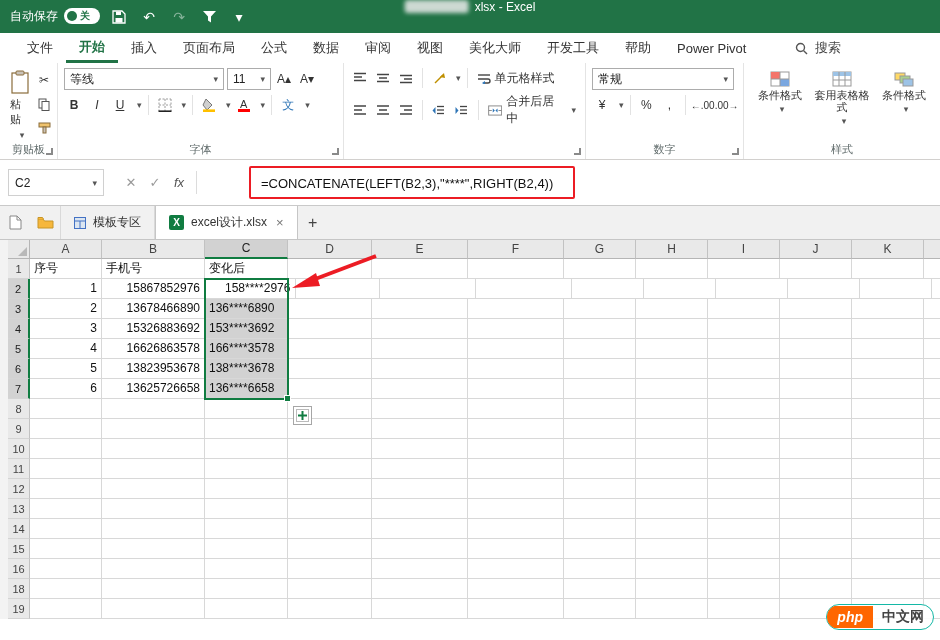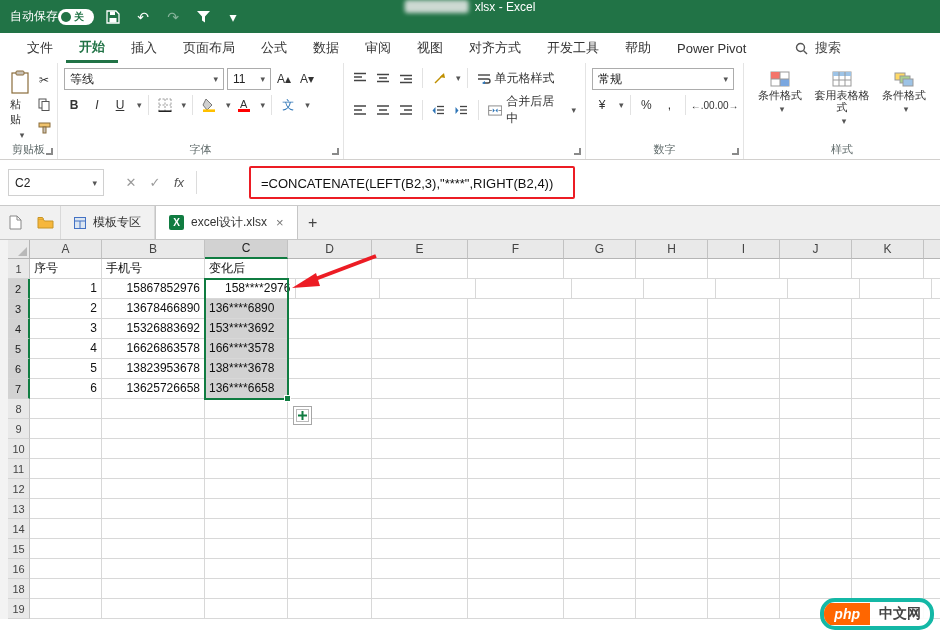--- a/index.html
+++ b/index.html
@@ -1,20 +1,20 @@
 <!DOCTYPE html>
 <html><head>
 <meta charset="utf-8">
 <style>
 *{box-sizing:border-box;margin:0;padding:0}
 html,body{width:940px;height:640px;overflow:hidden}
 body{position:relative;font-family:"Liberation Sans","DejaVu Sans",sans-serif;background:#fff;color:#222}
 
 .titlebar{position:absolute;left:0;top:0;width:940px;height:33px;background:#217346;display:flex;align-items:center;color:#fff;font-size:12px;gap:10px;padding:0 10px}
-.autosave{display:flex;align-items:center;}
+.autosave{display:flex;gap:6px}
 .pill{width:36px;height:16px;background:#fff;border-radius:8px;display:flex;align-items:center;gap:3px;padding:0 3px}
 .pill .dot{width:10px;height:10px;border-radius:50%;background:#217346}
 .pill .st{color:#217346;font-size:10px;font-weight:bold}
 .qat{display:flex;align-items:center;gap:12px;font-size:14px}
 .qat .ic{display:flex;align-items:center;justify-content:center;width:18px;height:18px}
 .dim{opacity:.45}
 .title-center{position:absolute;left:50%;top:0;height:50px;transform:translateX(-50%);display:flex;align-items:flex-start;gap:6px}
 .blurchip{width:64px;height:13px;border-radius:3px;background:rgba(235,235,235,.85);filter:blur(2px)}
 
 .tabrow{position:absolute;left:0;top:33px;width:940px;height:30px;background:#fff;display:flex;align-items:center;padding-left:14px;gap:0}
@@ -67,21 +67,21 @@
 .rh.sel{background:#d2d2d2;border-right:2px solid #107c41;color:#222}
 .gc{flex:none;height:20px;line-height:19px;font-size:12px;color:#111;padding:0 4px;border-right:1px solid #d8d8d8;border-bottom:1px solid #d8d8d8;overflow:hidden;white-space:nowrap;background:#fff}
 .gc.num{text-align:right}
 .gc.shade{background:#d2d2d2}
 .gfill{flex:1;border-bottom:1px solid #d8d8d8}
 .selborder{position:absolute;left:204px;top:38px;width:85px;height:122px;border:2px solid #107c41;pointer-events:none}
 .fillhandle{position:absolute;left:284px;top:155px;width:7px;height:7px;background:#107c41;border:1px solid #fff}
 .fillopts{position:absolute;left:293px;top:166px;width:19px;height:19px;background:#fff;border:1px solid #a6a6a6;display:flex;align-items:center;justify-content:center}
 .arrow{position:absolute;left:288px;top:12px;width:92px;height:42px;pointer-events:none}
 
-.wm{position:absolute;right:6px;bottom:10px;display:flex;align-items:center;border:4px solid #14b8a6;border-radius:15px;overflow:hidden;background:rgba(255,255,255,.9);z-index:9}
+.wm{position:absolute;right:6px;bottom:10px;display:flex;align-items:center;border:1px solid #14b8a6;border-radius:15px;overflow:hidden;background:rgba(255,255,255,.9);z-index:9}
 .wm-php{background:#f60;color:#fff;font-size:14px;font-weight:bold;font-style:italic;padding:3px 10px}
 .wm-cn{padding:3px 9px;color:#444;font-size:14px;font-weight:bold}
 svg{display:block}
 </style>
 </head>
 <body>
 
 <div class="titlebar">
   <div class="autosave">
     <span>自动保存</span>
@@ -116,21 +116,21 @@
 <div class="tabrow">
   <div id="ribbon-tabs">
       <div class="rtab">文件</div>
       <div class="rtab active">开始</div>
       <div class="rtab">插入</div>
       <div class="rtab">页面布局</div>
       <div class="rtab">公式</div>
       <div class="rtab">数据</div>
       <div class="rtab">审阅</div>
       <div class="rtab">视图</div>
-      <div class="rtab">对齐方式</div>
+      <div class="rtab">美化大师</div>
       <div class="rtab">开发工具</div>
       <div class="rtab">帮助</div>
       <div class="rtab">Power Pivot</div>
     </div>
   <div class="searchbox">
     <span>
       <svg width="13" height="13" viewBox="0 0 13 13">
           <circle cx="5.5" cy="5.5" r="4" fill="none" stroke="#555" stroke-width="1.4"></circle>
           <line x1="8.7" y1="8.7" x2="12" y2="12" stroke="#555" stroke-width="1.4"></line>
         </svg>

